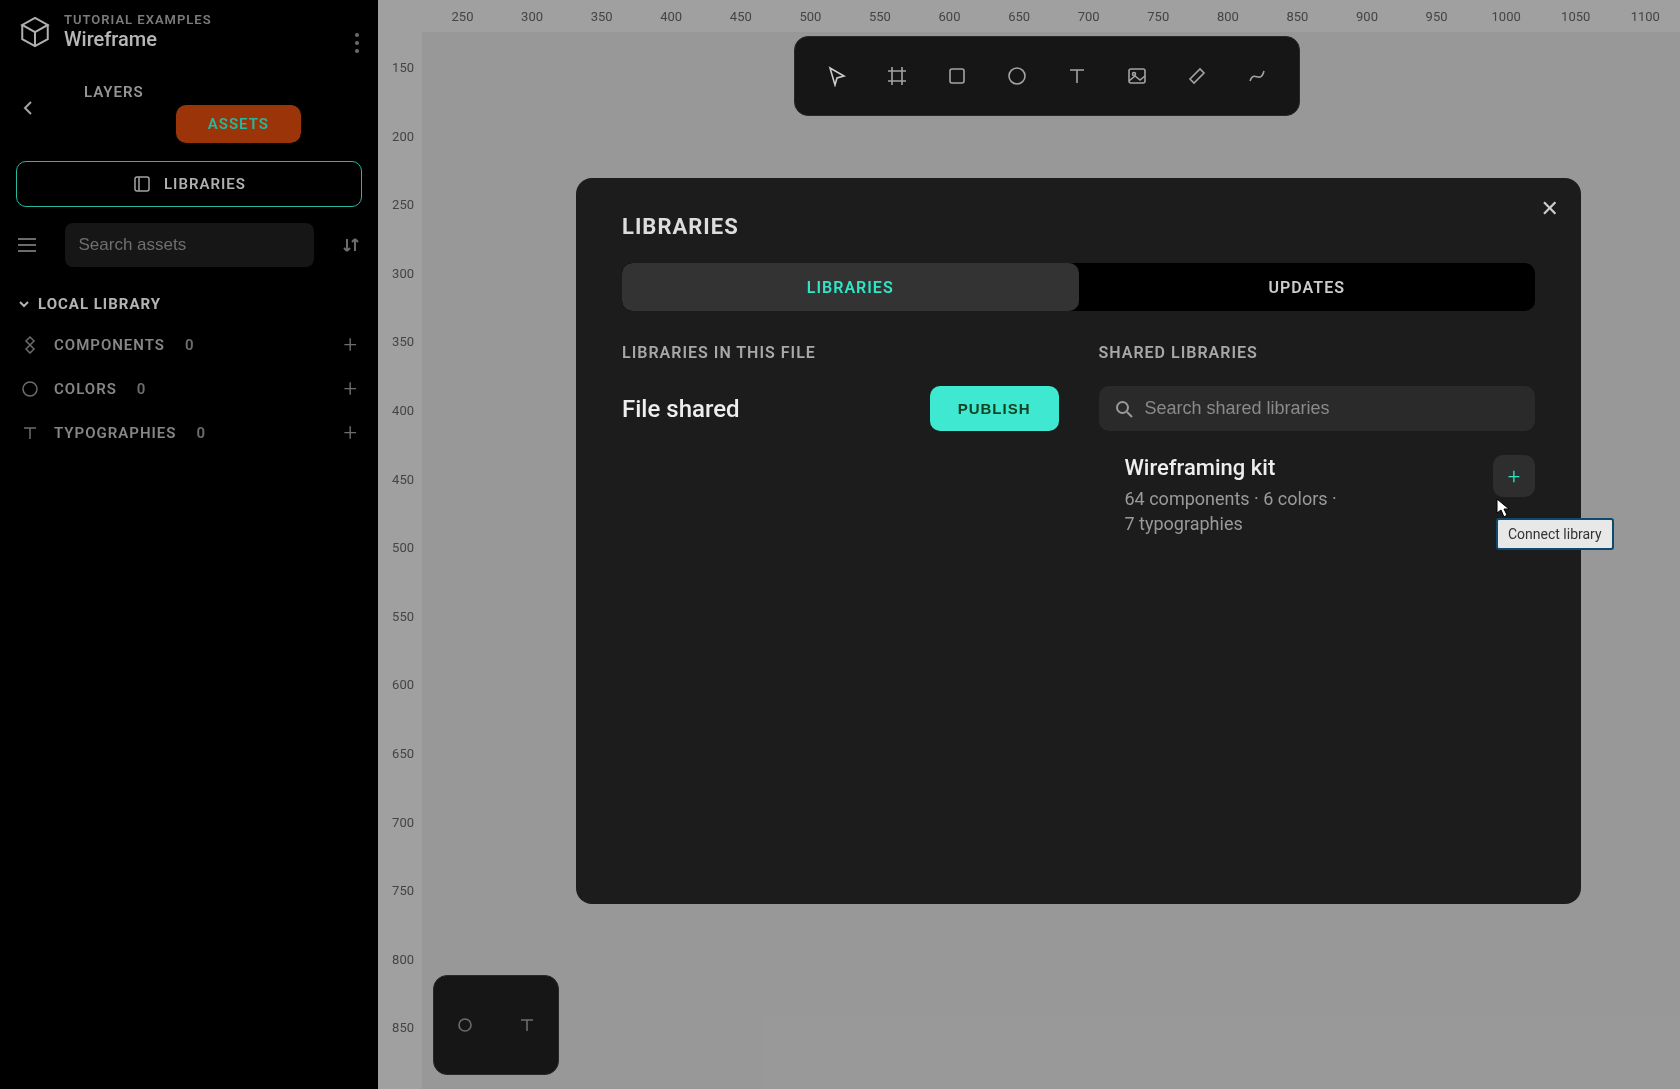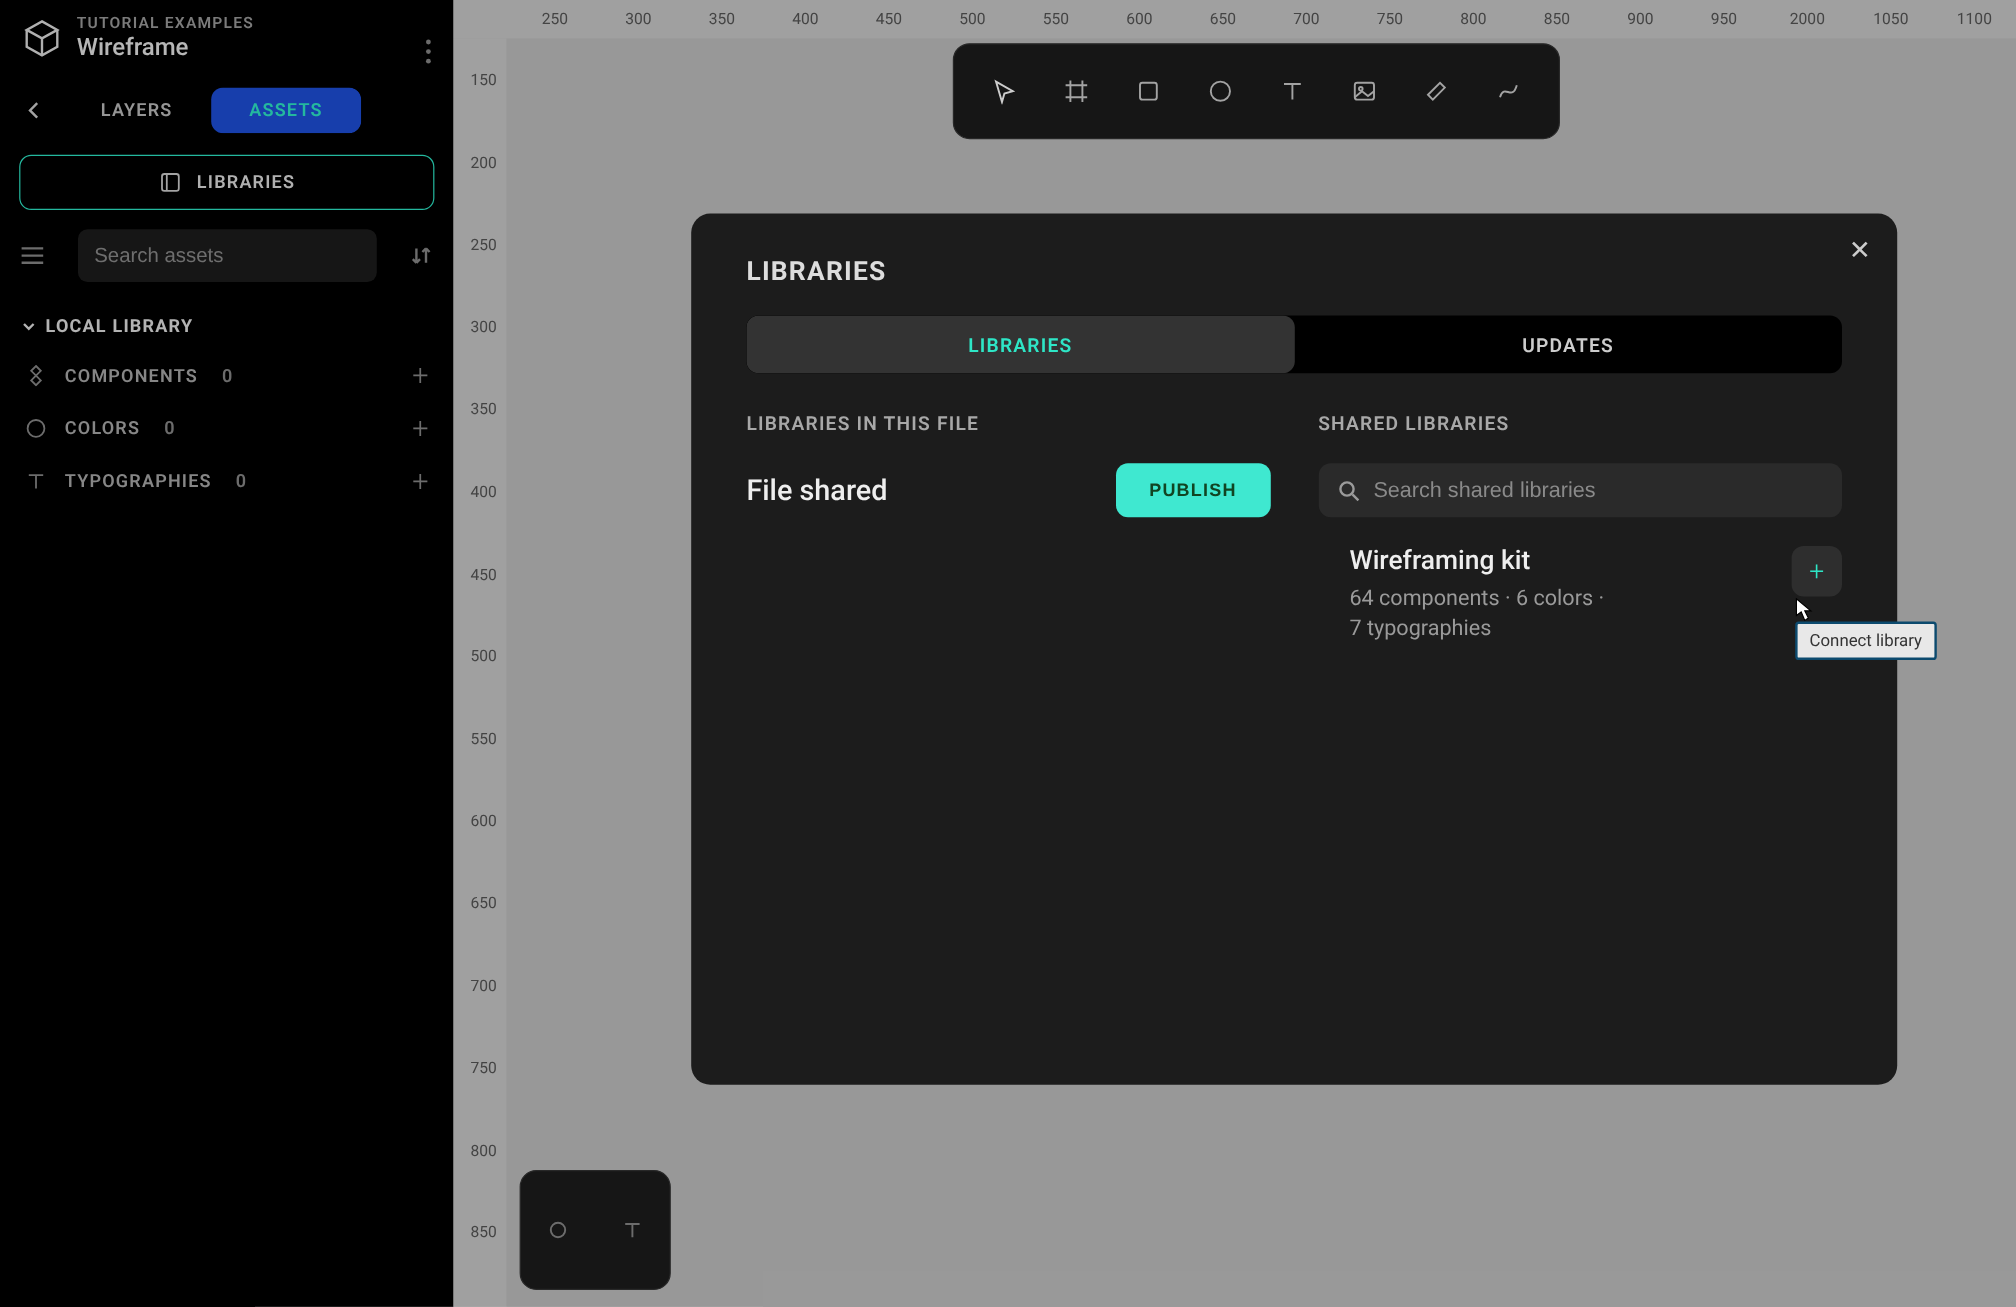--- a/index.html
+++ b/index.html
@@ -13,21 +13,21 @@
   .project-header { display:flex; align-items:center; padding:12px 18px; position:relative; }
   .cube-icon { width:34px; height:34px; margin-right:12px; color:#ddd; }
   .proj-top { font-size:13px; letter-spacing:1px; color:#9a9a9a; font-weight:600; }
   .proj-bottom { font-size:20px; color:#e5e5e5; font-weight:500; }
   .proj-more { position:absolute; right:18px; top:32px; color:#888; }
 
   .tab-row { display:flex; align-items:center; gap:10px; padding:10px 14px; }
   .tab-back { width:28px; height:28px; display:flex; align-items:center; justify-content:center; color:#ccc; }
   .tab-seg { display:flex; background:#000; border-radius:10px; overflow:hidden; }
   .tab-btn { padding:10px 32px; font-size:15px; letter-spacing:1px; font-weight:600; color:#bbb; cursor:pointer; }
-  .tab-btn.active { background:#1d4ed8; color:#2ee6c6; border-radius:10px; }
+  .tab-btn.active { background:#c2410c; color:#2ee6c6; border-radius:10px;margin-top:32px; }
 
   .libraries-btn {
     margin:8px 16px; padding:12px; border:1px solid #2ee6c6; border-radius:10px;
     display:flex; align-items:center; justify-content:center; gap:12px; color:#ddd;
     font-size:15px; letter-spacing:1px; font-weight:600;
   }
 
   .search-row { display:flex; align-items:center; gap:27px; padding:8px 16px; }
   .search-menu { width:26px; height:26px; display:flex; align-items:center; justify-content:center; color:#888; }
   .search-input {
@@ -266,21 +266,21 @@
     <div class="tick">500</div>
     <div class="tick">550</div>
     <div class="tick">600</div>
     <div class="tick">650</div>
     <div class="tick">700</div>
     <div class="tick">750</div>
     <div class="tick">800</div>
     <div class="tick">850</div>
     <div class="tick">900</div>
     <div class="tick">950</div>
-    <div class="tick">2000</div>
+    <div class="tick">1000</div>
     <div class="tick">1050</div>
     <div class="tick">1100</div>
   </div>
 
   <div class="ruler-left">
     <div class="tick">150</div>
     <div class="tick">200</div>
     <div class="tick">250</div>
     <div class="tick">300</div>
     <div class="tick">350</div>

